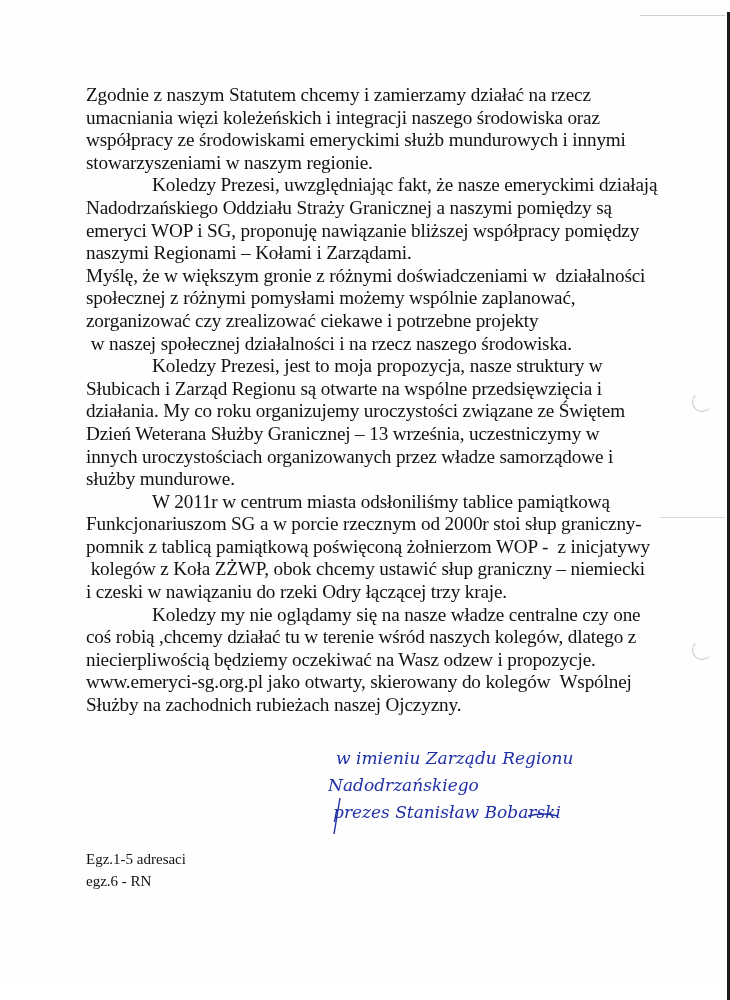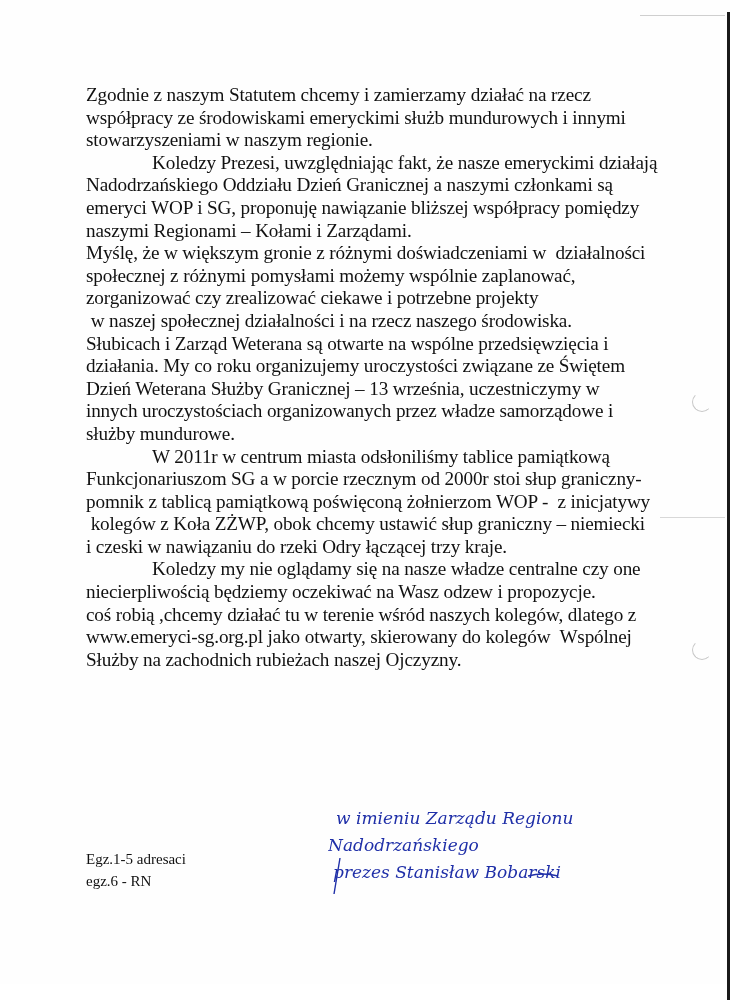--- a/index.html
+++ b/index.html
@@ -33,74 +33,76 @@
       font-size: 19.2px; line-height: 22.6px;
       letter-spacing: -0.15px;
     }
     .line { white-space: pre; display: block; height: 22.6px; }
     .indent { padding-left: 66px; }
     .footer {
       position: absolute; left: 86px; top: 848px;
       font-size: 15px; line-height: 22px;
     }
     .signature {
-      position: absolute; left: 328px; top: 796px; width: 400px; height: 100px;
+      position: absolute; left: 328px; top: 736px; width: 400px; height: 100px;
     }
     .signature svg { width: 100%; height: 100%; }
     .sig-text {
       font-family: "DejaVu Serif", serif; font-style: italic;
       fill: #1f2fa8; font-size: 17px;
     }
   </style>
 </head>
 <body>
 
 <div class="page">
   <div class="top-line"></div>
   <div class="right-edge"></div>
   <div class="punch-hole" style="left:692px; top:392px;"></div>
   <div class="punch-hole" style="left:692px; top:640px;"></div>
   <div class="scan-line" style="left:660px; top:517px; width:65px;"></div>
 
   <div class="body-text" id="body-text">
       <div>
         <span class="line">Zgodnie z naszym Statutem chcemy i zamierzamy działać na rzecz</span>
+        <span class="line">umacniania więzi koleżeńskich i integracji naszego środowiska oraz</span>
         <span class="line">współpracy ze środowiskami emeryckimi służb mundurowych i innymi</span>
         <span class="line">stowarzyszeniami w naszym regionie.</span>
       </div>
       <div>
         <span class="line indent">Koledzy Prezesi, uwzględniając fakt, że nasze emeryckimi działają</span>
-        <span class="line">Nadodrzańskiego Oddziału Dzień Granicznej a naszymi członkami są</span>
+        <span class="line">Nadodrzańskiego Oddziału Straży Granicznej a naszymi pomiędzy są</span>
         <span class="line">emeryci WOP i SG, proponuję nawiązanie bliższej współpracy pomiędzy</span>
         <span class="line">naszymi Regionami – Kołami i Zarządami.</span>
       </div>
       <div>
         <span class="line">Myślę, że w większym gronie z różnymi doświadczeniami w  działalności</span>
         <span class="line">społecznej z różnymi pomysłami możemy wspólnie zaplanować,</span>
         <span class="line">zorganizować czy zrealizować ciekawe i potrzebne projekty</span>
         <span class="line"> w naszej społecznej działalności i na rzecz naszego środowiska.</span>
       </div>
       <div>
-        <span class="line">Słubicach i Zarząd Weterana są otwarte na wspólne przedsięwzięcia i</span>
+        <span class="line indent">Koledzy Prezesi, jest to moja propozycja, nasze struktury w</span>
+        <span class="line">Słubicach i Zarząd Regionu są otwarte na wspólne przedsięwzięcia i</span>
         <span class="line">działania. My co roku organizujemy uroczystości związane ze Świętem</span>
         <span class="line">Dzień Weterana Służby Granicznej – 13 września, uczestniczymy w</span>
         <span class="line">innych uroczystościach organizowanych przez władze samorządowe i</span>
         <span class="line">służby mundurowe.</span>
       </div>
       <div>
         <span class="line indent">W 2011r w centrum miasta odsłoniliśmy tablice pamiątkową</span>
         <span class="line">Funkcjonariuszom SG a w porcie rzecznym od 2000r stoi słup graniczny-</span>
         <span class="line">pomnik z tablicą pamiątkową poświęconą żołnierzom WOP -  z inicjatywy</span>
         <span class="line"> kolegów z Koła ZŻWP, obok chcemy ustawić słup graniczny – niemiecki</span>
         <span class="line">i czeski w nawiązaniu do rzeki Odry łączącej trzy kraje.</span>
       </div>
       <div>
         <span class="line indent">Koledzy my nie oglądamy się na nasze władze centralne czy one</span>
+        <span class="line">coś robią ,chcemy działać tu w terenie wśród naszych kolegów, dlatego z</span>
         <span class="line">niecierpliwością będziemy oczekiwać na Wasz odzew i propozycje.</span>
-        <span class="line">coś robią ,chcemy działać tu w terenie wśród naszych kolegów, dlatego z</span>
         <span class="line">www.emeryci-sg.org.pl jako otwarty, skierowany do kolegów  Wspólnej</span>
         <span class="line">Służby na zachodnich rubieżach naszej Ojczyzny.</span>
       </div>
     </div>
 
   <div class="signature">
     <svg viewBox="0 0 400 100" preserveAspectRatio="none">
       <text class="sig-text" x="8" y="28">w imieniu Zarządu Regionu</text>
       <text class="sig-text" x="0" y="55">Nadodrzańskiego</text>
       <text class="sig-text" x="5" y="82">prezes  Stanisław  Bobarski</text>

